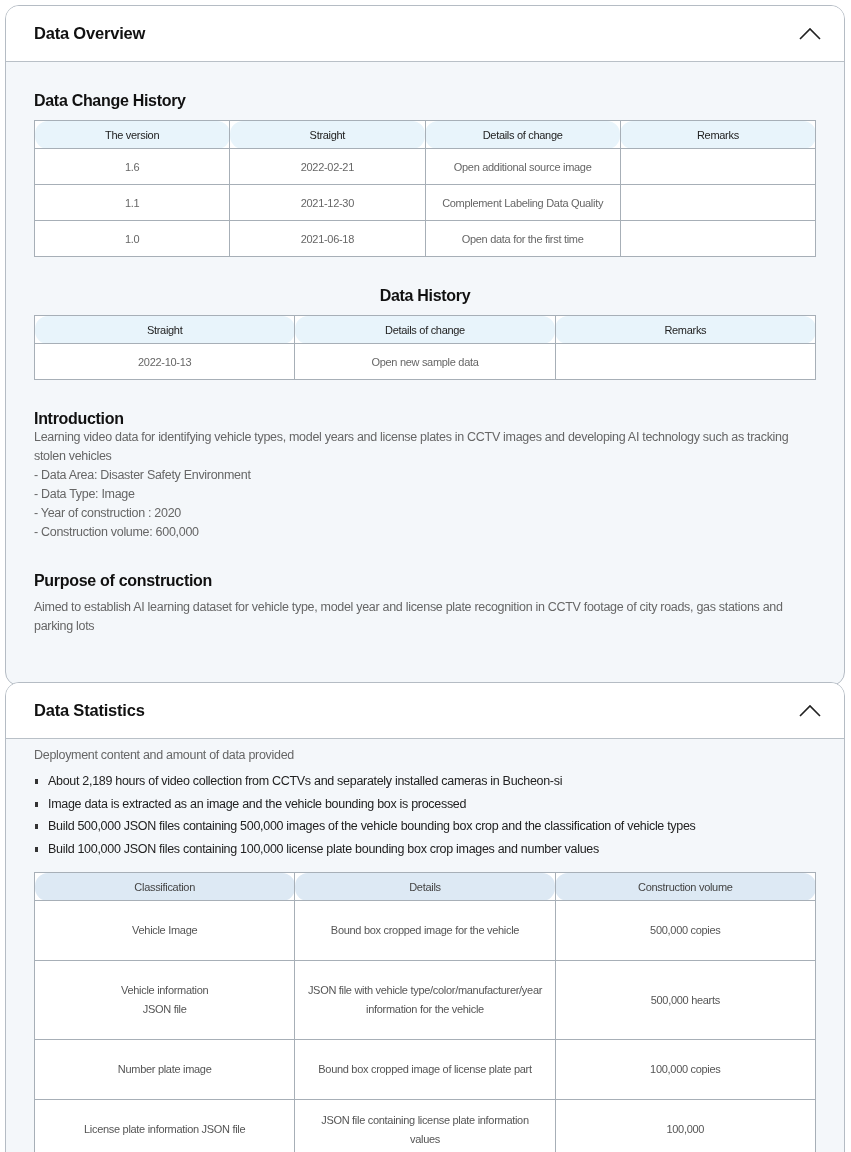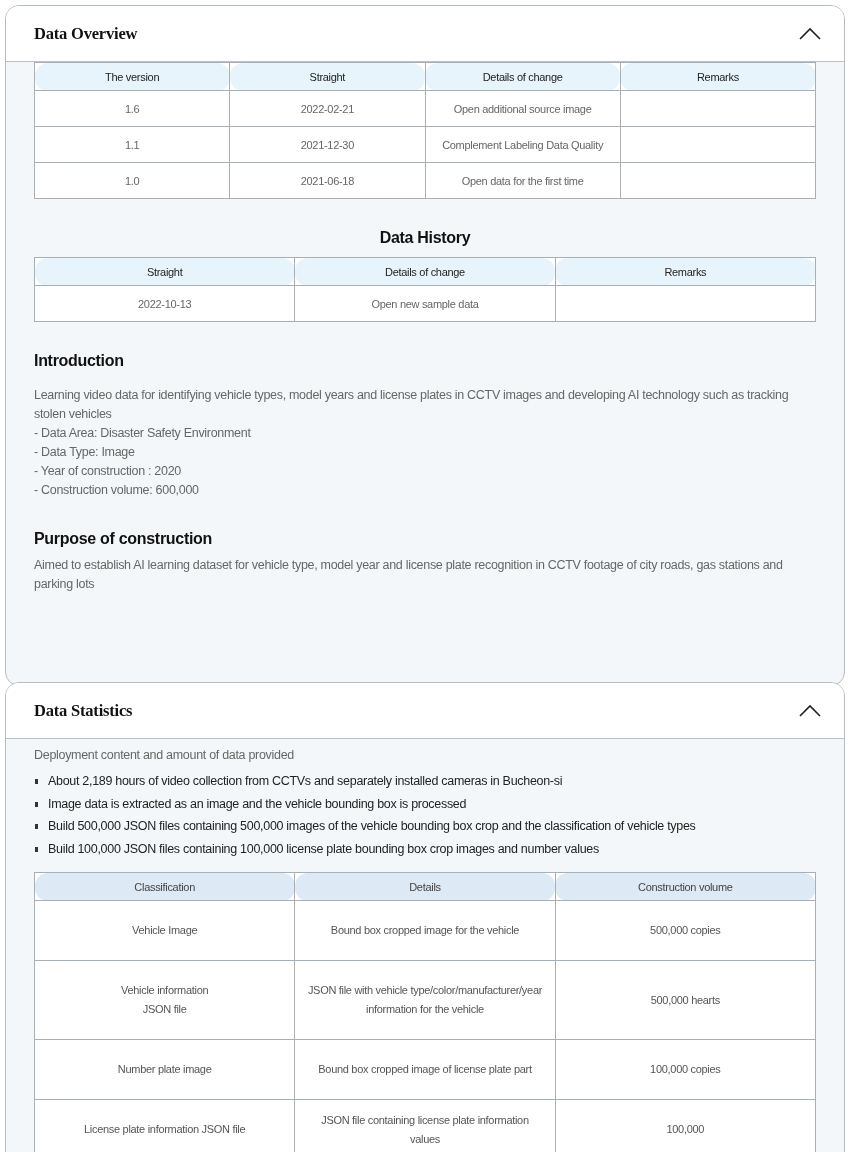--- a/index.html
+++ b/index.html
@@ -10,21 +10,21 @@
       position: absolute; left: 5px; width: 840px;
       border: 1px solid #b5bcc4; border-radius: 14px; overflow: hidden;
       background: #f4f7fa;
     }
     #panel-overview { top: 5px; height: 681px; }
     #panel-stats { top: 682px; height: 564px; }
 
     .panel-header {
       height: 56px; background: #ffffff; border-bottom: 1px solid #b9c0c7;
       display: flex; align-items: center; justify-content: space-between;
-      padding: 0 22px 0 28px; cursor: pointer; font-family: Liberation Serif, serif;
+      padding: 0 22px 0 28px; cursor: pointer;
     }
     .panel-title { font-size: 16.5px; font-weight: bold; color: #111; letter-spacing: -0.2px; }
     .chevron { width: 24px; height: 24px; display: flex; align-items: center; justify-content: center; }
 
     .panel-body { padding: 0 28px; }
 
     h3.sec {
       font-size: 16px; font-weight: normal; color: #111; letter-spacing: -0.3px;
       font-weight: 600;
     }
@@ -61,20 +61,21 @@
   <div class="panel-header">
     <span class="panel-title">Data Overview</span>
     <span class="chevron">
       <svg width="22" height="14" viewBox="0 0 22 14">
           <polyline points="1,12 11,2 21,12" fill="none" stroke="#222" stroke-width="1.6"></polyline>
         </svg>
     </span>
   </div>
 
   <div class="panel-body">
+    <h3 class="sec" style="margin-top:30px;margin-bottom:10px;">Data Change History</h3>
     <table class="grid">
       <thead>
         <tr>
           <th>The version</th>
           <th>Straight</th>
           <th>Details of change</th>
           <th>Remarks</th>
         </tr>
       </thead>
       <tbody>
@@ -110,21 +111,21 @@
       </thead>
       <tbody>
         <tr>
           <td>2022-10-13</td>
           <td>Open new sample data</td>
           <td></td>
         </tr>
       </tbody>
     </table>
 
-    <h3 class="sec" style="margin-top:30px;margin-bottom:16px;">Introduction</h3>
+    <h3 class="sec" style="margin-top:30px;margin-bottom:0;">Introduction</h3>
     <div>
       <p class="para">Learning video data for identifying vehicle types, model years and license plates in CCTV images and developing AI technology such as tracking stolen vehicles</p>
       <p class="para">- Data Area: Disaster Safety Environment</p>
       <p class="para">- Data Type: Image</p>
       <p class="para">- Year of construction : 2020</p>
       <p class="para">- Construction volume: 600,000</p>
     </div>
 
     <h3 class="sec" style="margin-top:30px;margin-bottom:8px;">Purpose of construction</h3>
     <p class="para">Aimed to establish AI learning dataset for vehicle type, model year and license plate recognition in CCTV footage of city roads, gas stations and parking lots</p>

